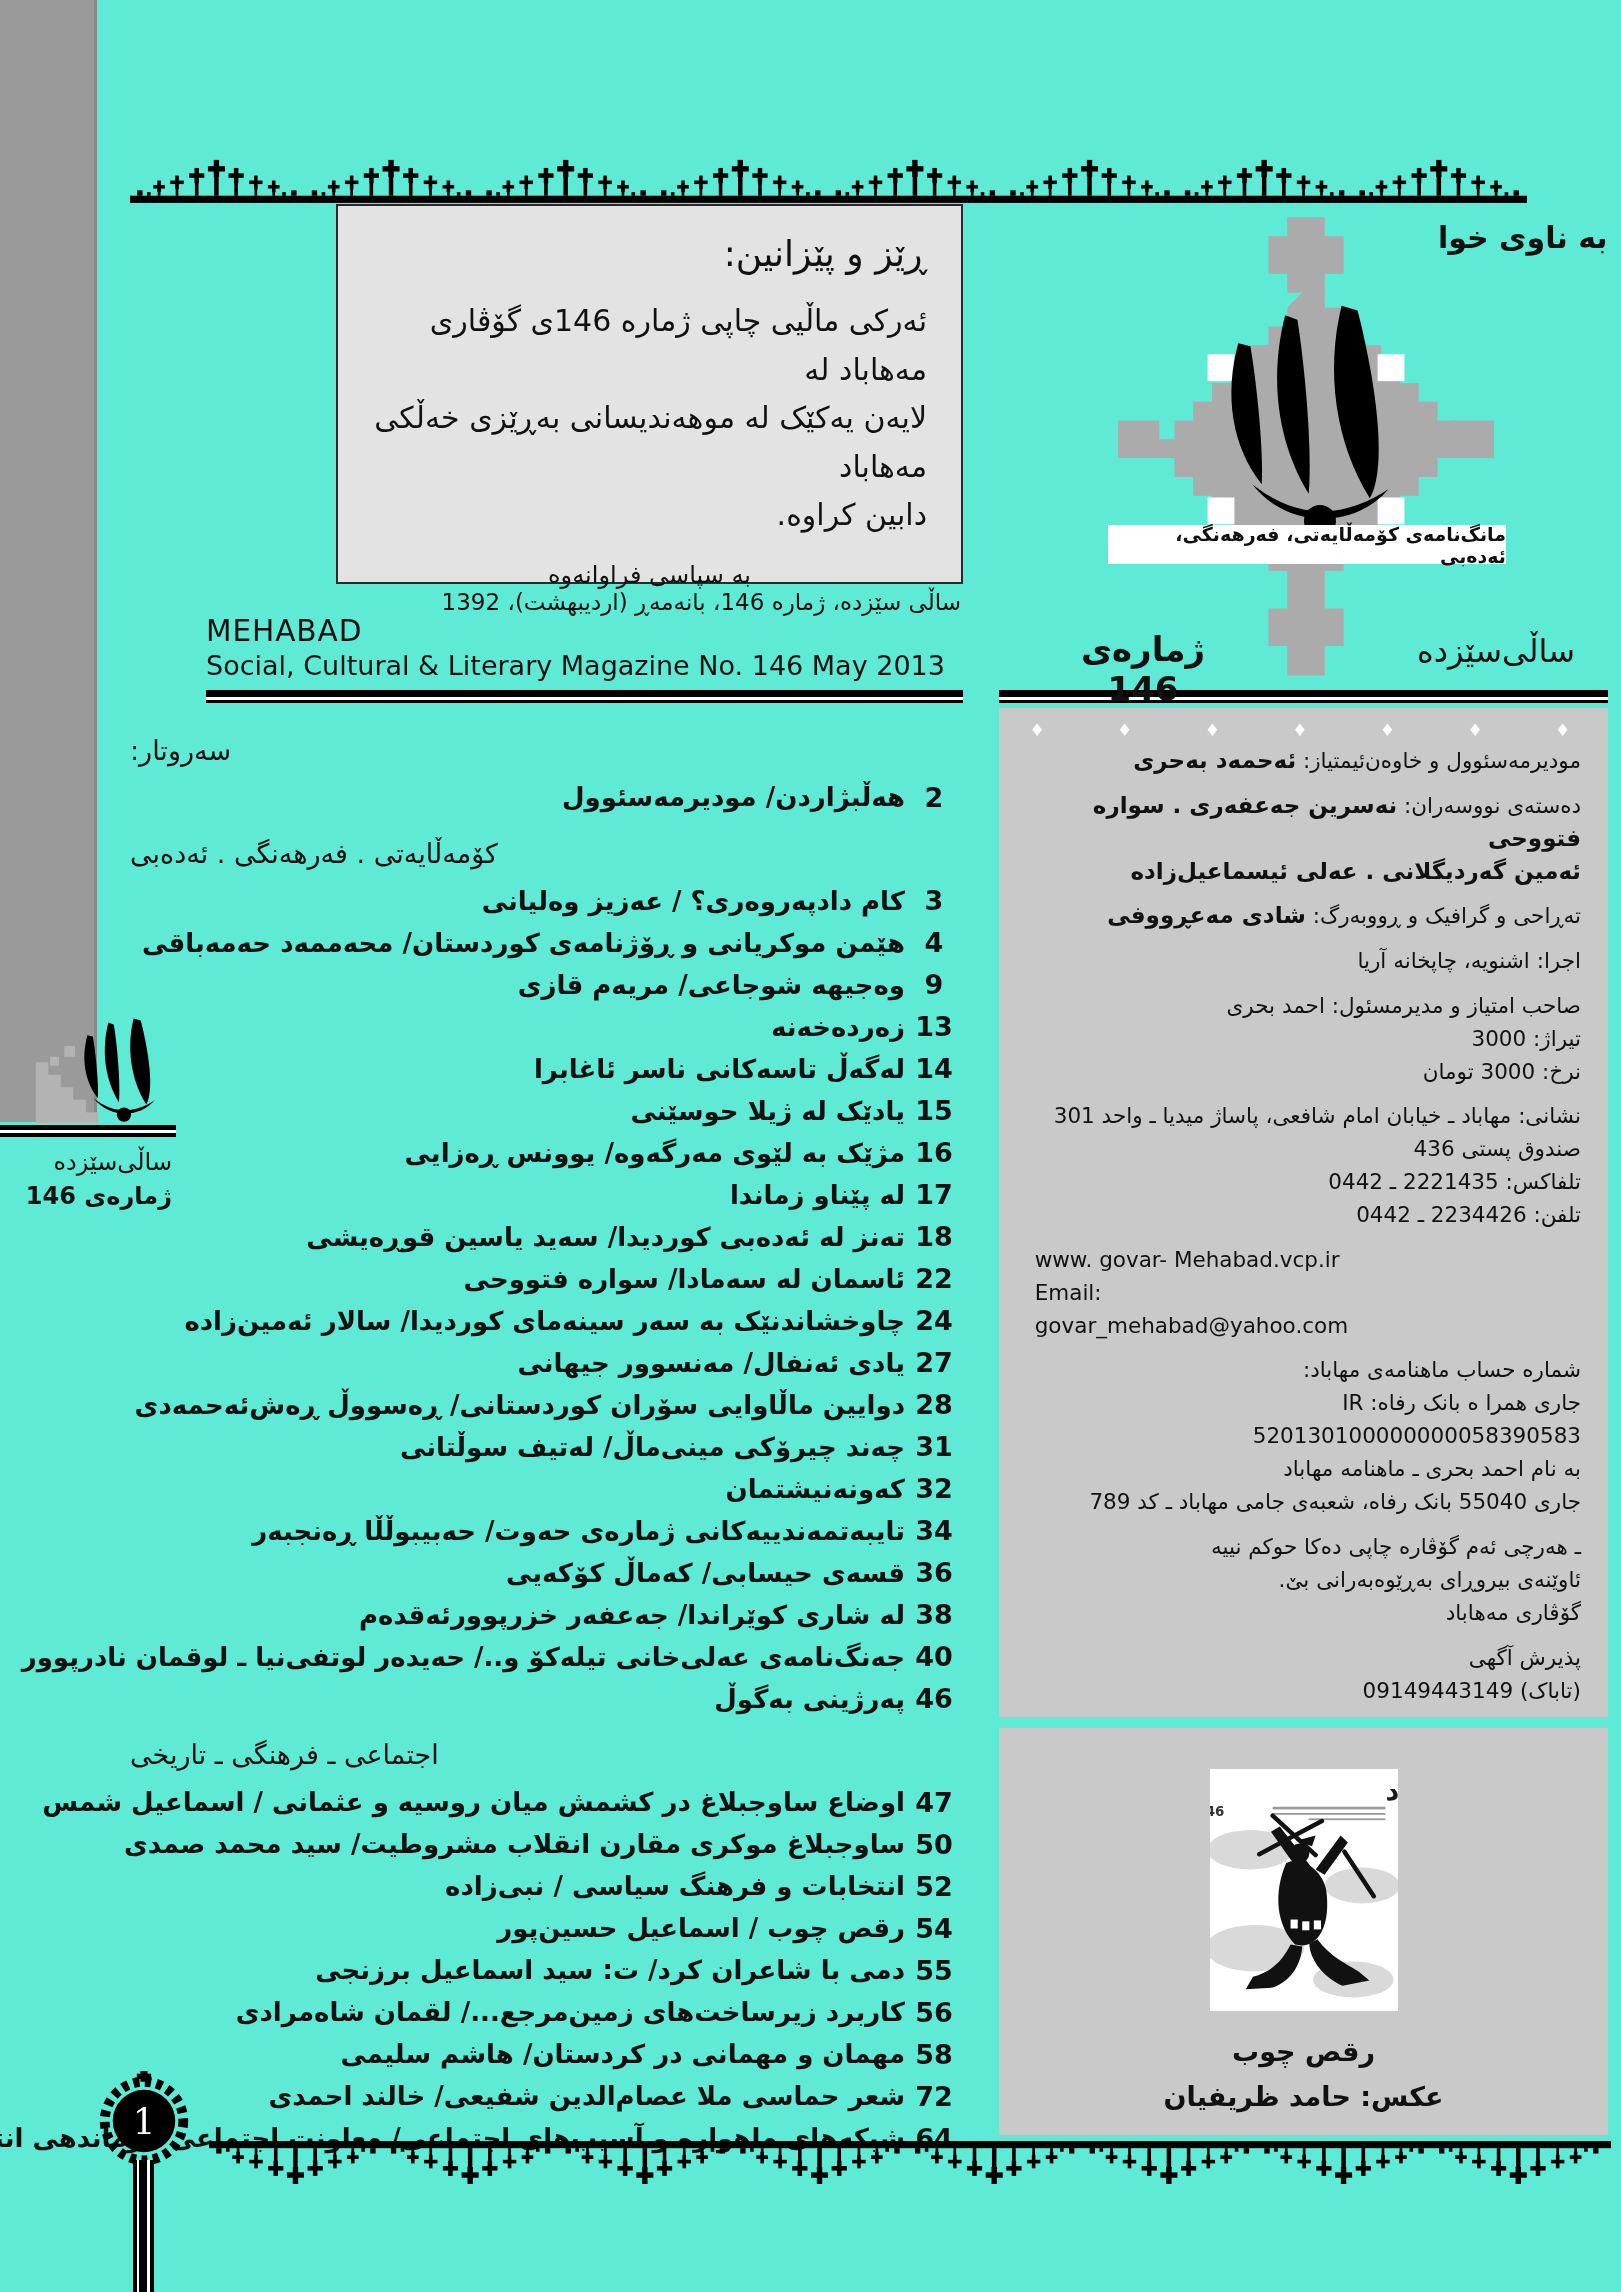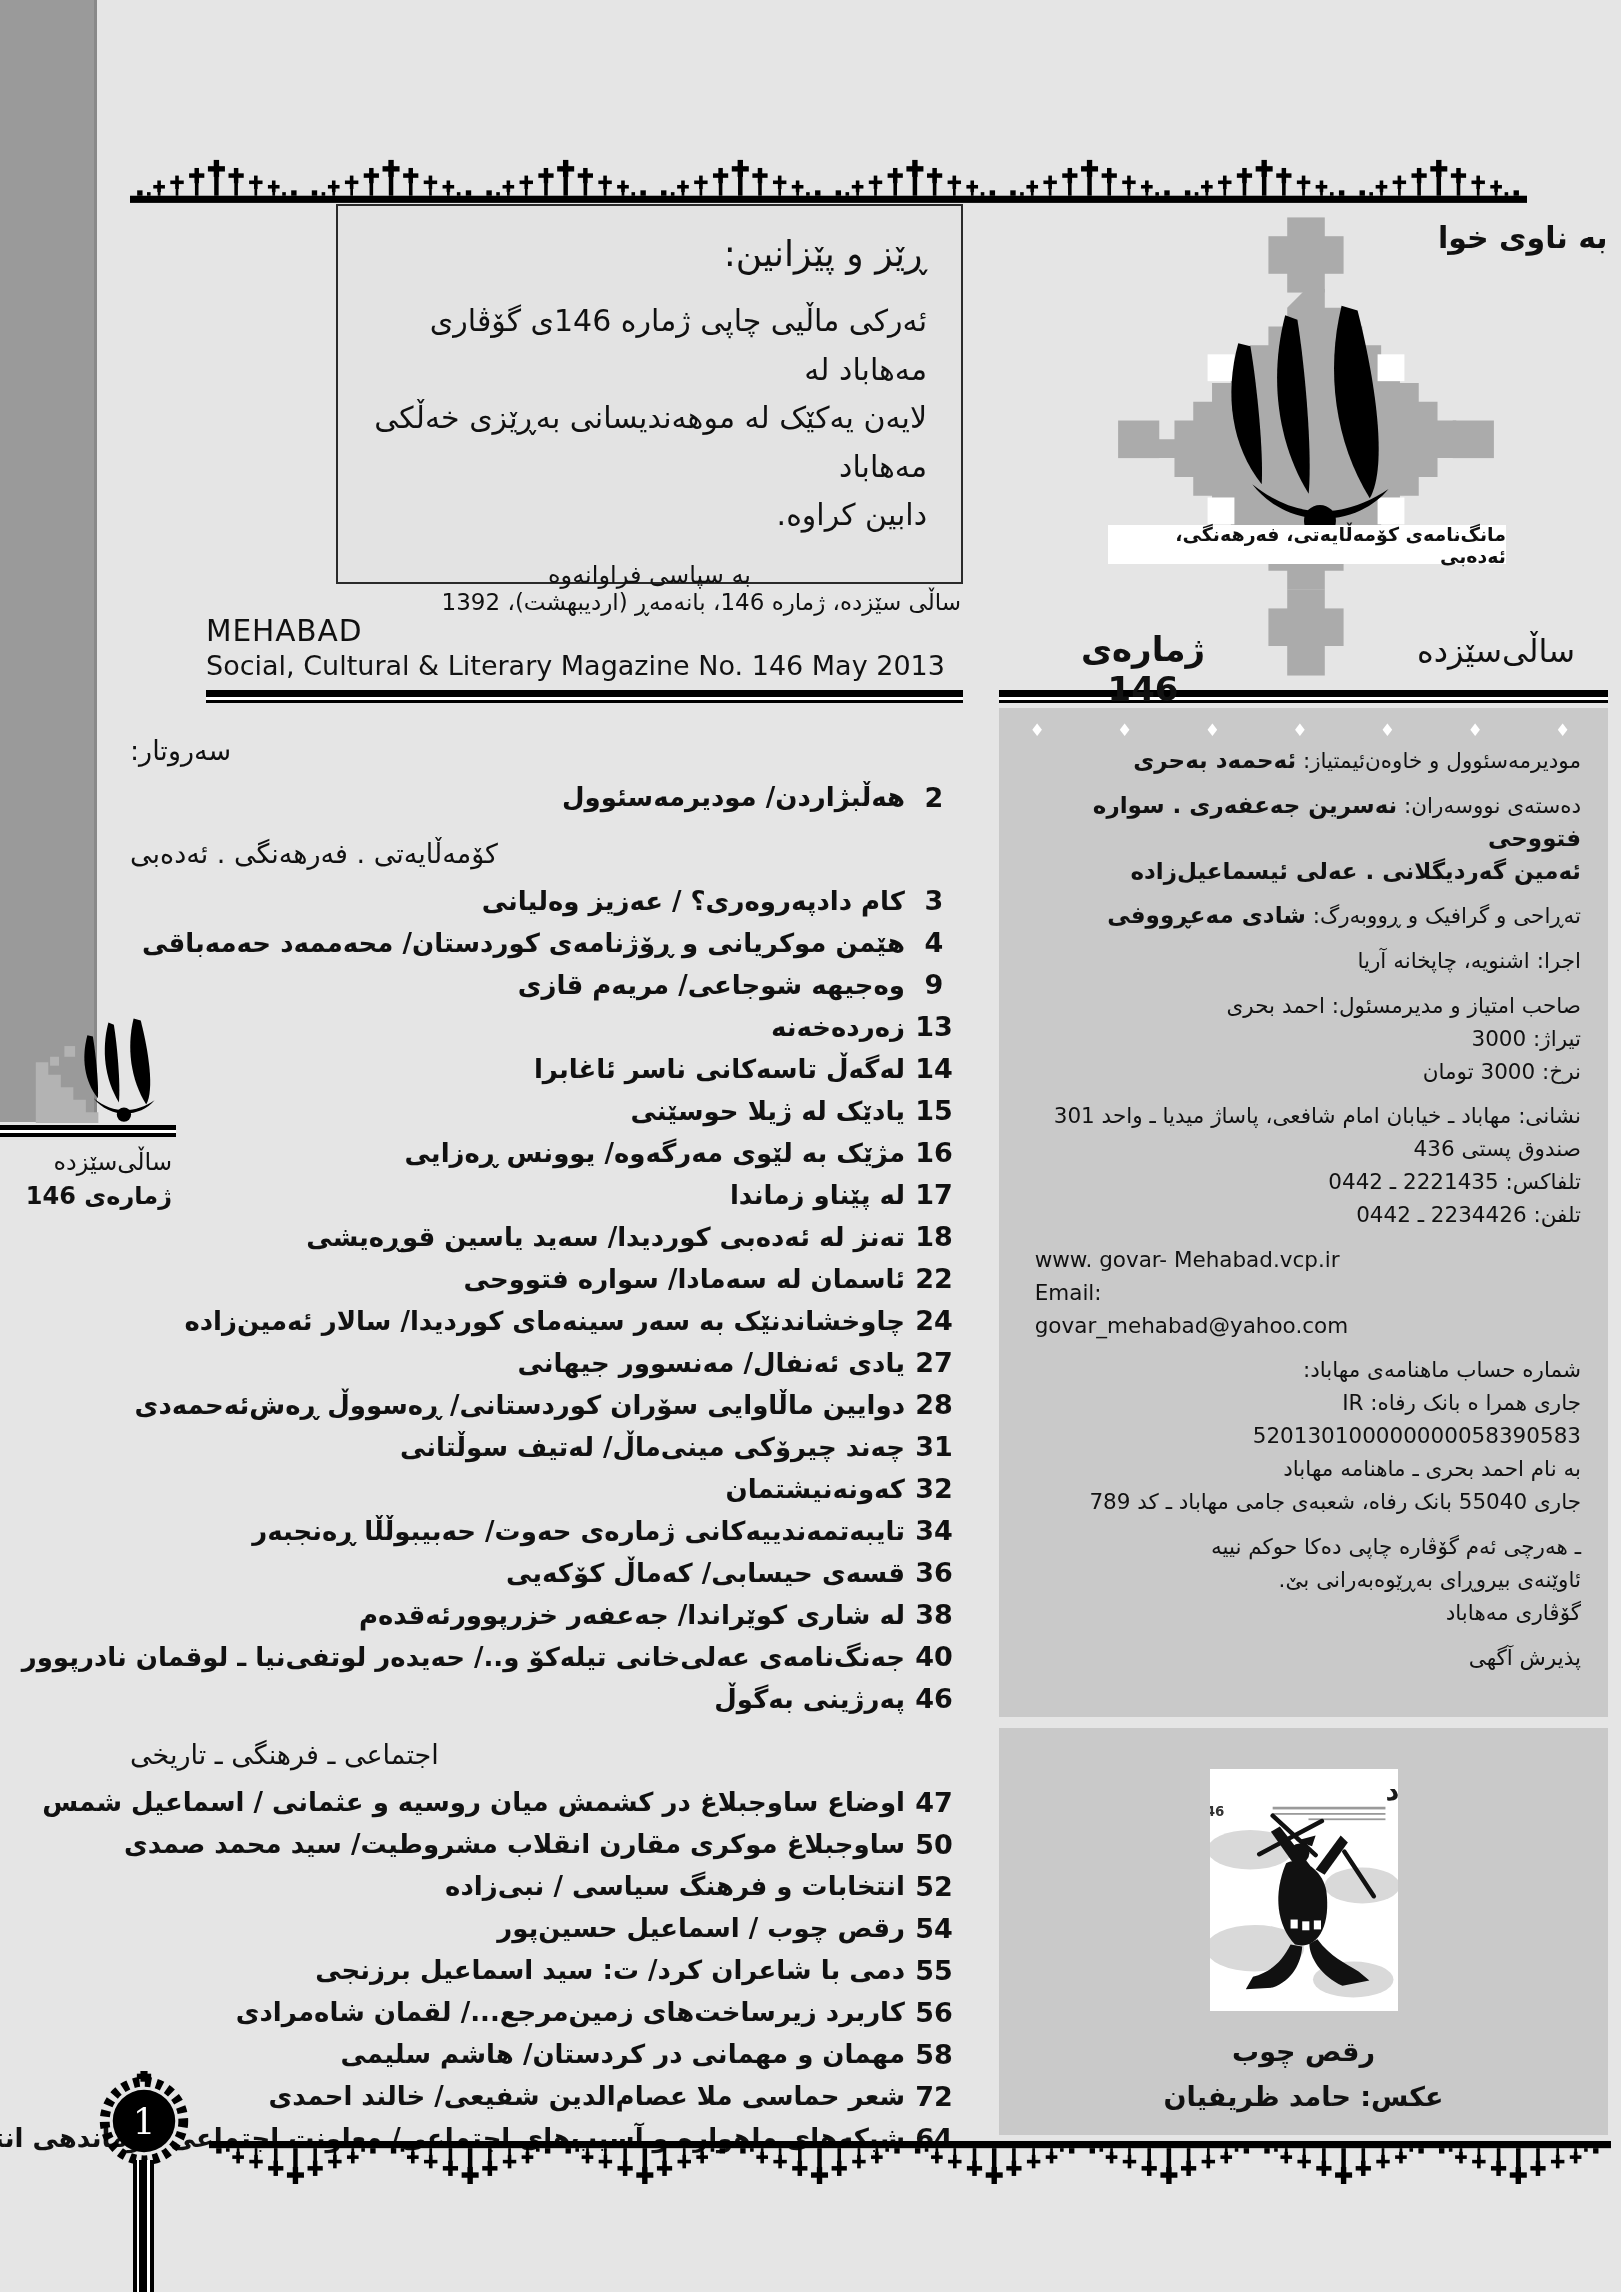--- a/index.html
+++ b/index.html
@@ -1,16 +1,16 @@
 <!DOCTYPE html>
 <html lang="ku" dir="rtl" style="font-size:14.3px"><head>
 <meta charset="utf-8">
 <style>
   html,body{margin:0;padding:0;background:#fff;}
-  #canvas{position:relative;width:1621px;height:2293px;background:#e5e5e5;overflow:hidden;
+  #canvas{position:relative;width:1621px;height:2293px;background:#5eead4;overflow:hidden;
           font-family:"DejaVu Sans",sans-serif;color:#111;}
   
   .left-strip{position:absolute;left:0;top:0;width:94px;height:1122px;background:#9a9a9a;border-right:3.6px solid #898989;}
   .left-logo{position:absolute;left:34px;top:1010px;}
   .left-rule{position:absolute;left:0;top:1125px;width:176px;height:11.6px;
              background:linear-gradient(#000 0 4.5px,#fff 4.5px 8px,#000 8px 11.6px);}
   .left-year{position:absolute;left:0;top:1148px;width:172px;text-align:right;font-size:24px;direction:rtl;}
   .left-issue{position:absolute;left:0;top:1182px;width:172px;text-align:right;font-size:24px;font-weight:bold;direction:rtl;}
   
   .top-border{position:absolute;left:130px;top:158px;}
@@ -215,20 +215,21 @@
 
         <div class="m-line gap"><span>ـ هەرچی ئەم گۆڤاره چاپی دەکا حوکم نییه</span><b></b></div>
 
         <div class="m-line"><span>ئاوێنەی بیروڕای بەڕێوەبەرانی بێ.</span><b></b></div>
 
 
         <div class="m-line"><span>گۆڤاری مەهاباد</span><b></b></div>
 
         <div class="m-line gap"><span>پذیرش آگهی</span><b></b></div>
 
+        <div class="m-line"><span>(تاباک) 09149443149</span><b></b></div>
       </div>
   </div>
 
   <div class="coverbox">
     <svg class="cover-art" width="188" height="242" viewBox="0 0 210 270">
       <rect width="210" height="270" fill="#fff"></rect>
       <g fill="#d9d9d9">
         <ellipse cx="45" cy="90" rx="48" ry="22"></ellipse>
           <ellipse cx="170" cy="130" rx="42" ry="20"></ellipse>
         <ellipse cx="50" cy="200" rx="55" ry="26"></ellipse>

